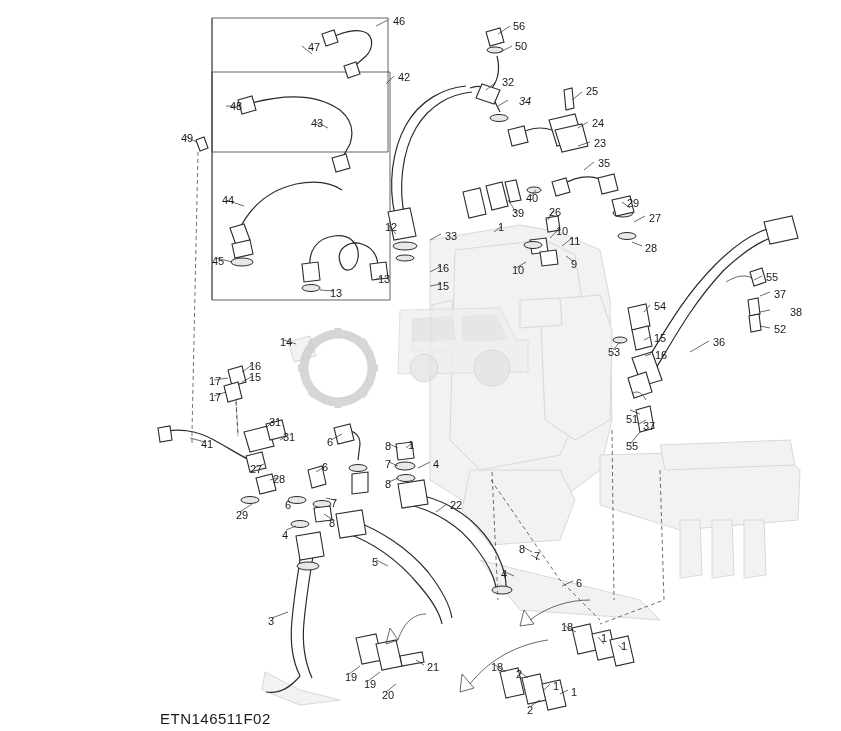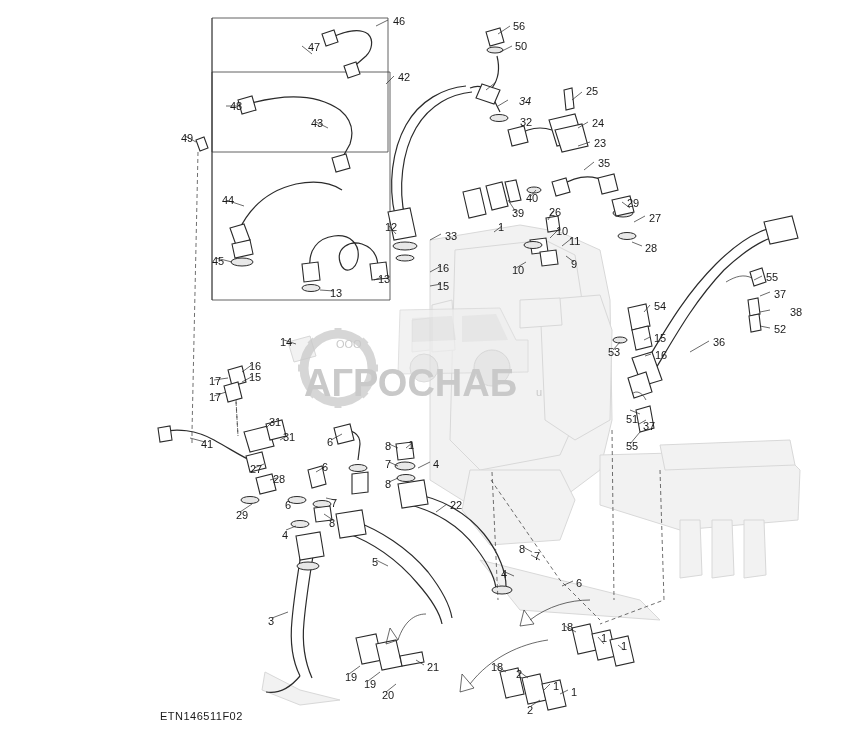--- a/index.html
+++ b/index.html
@@ -29,21 +29,21 @@
     color: #1a1a1a;
     white-space: nowrap;
     line-height: 11px;
     letter-spacing: 0px;
   }
   #part-number {
     position: absolute;
     left: 160px;
     top: 710px;
     font-family: "Liberation Sans", sans-serif;
-    font-size: 11px;
+    font-size: 15px;
     color: #1a1a1a;
     letter-spacing: 0.5px;
   }
   
   #watermark {
     position: absolute;
     left: 278px;
     top: 318px;
     width: 290px;
     height: 110px;
@@ -411,35 +411,28 @@
         </g>
       </g>
       <path d="M400 310 L500 308 L516 340 L528 340 L528 372 L398 374 Z" fill="#eeeeee" stroke="#d6d6d6" stroke-width="1"></path>
       <path d="M412 318 L452 316 L456 340 L412 342 Z" fill="#e2e2e2"></path>
       <path d="M462 316 L496 314 L508 340 L462 342 Z" fill="#e2e2e2"></path>
       <circle cx="424" cy="368" r="14" fill="#e2e2e2" stroke="#cfcfcf"></circle>
       <circle cx="492" cy="368" r="18" fill="#e2e2e2" stroke="#cfcfcf"></circle>
     </g>
   </svg>
 
-  <div id="watermark">
-    <svg width="290" height="110" viewBox="0 0 290 110" xmlns="http://www.w3.org/2000/svg">
-      <text class="wm-small" x="58" y="30">ООО</text>
-      <text class="wm-text" x="26" y="78" font-size="38">АГРОСНАБ</text>
-      <text class="wm-small" x="258" y="78" font-size="13" fill="#8d8d8d">u</text>
-    </svg>
-  </div>
 
   <div id="callouts-layer">
       <div class="callout" style="left: 393px; top: 16px;">46</div>
       <div class="callout" style="left: 513px; top: 21px;">56</div>
       <div class="callout" style="left: 308px; top: 42px;">47</div>
       <div class="callout" style="left: 515px; top: 41px;">50</div>
       <div class="callout" style="left: 398px; top: 72px;">42</div>
-      <div class="callout" style="left: 520px; top: 77px; margin-top: 40px;">32</div>
+      <div class="callout" style="left: 502px; top: 77px;">32</div>
       <div class="callout" style="left: 586px; top: 86px;">25</div>
       <div class="callout" style="left: 222px; top: 101px; margin-left: 8px;">48</div>
       <div class="callout" style="left: 519px; top: 96px; font-style: italic;">34</div>
       <div class="callout" style="left: 592px; top: 118px;">24</div>
       <div class="callout" style="left: 311px; top: 118px;">43</div>
       <div class="callout" style="left: 594px; top: 138px;">23</div>
       <div class="callout" style="left: 181px; top: 133px;">49</div>
       <div class="callout" style="left: 598px; top: 158px;">35</div>
       <div class="callout" style="left: 222px; top: 195px;">44</div>
       <div class="callout" style="left: 526px; top: 193px;">40</div>

